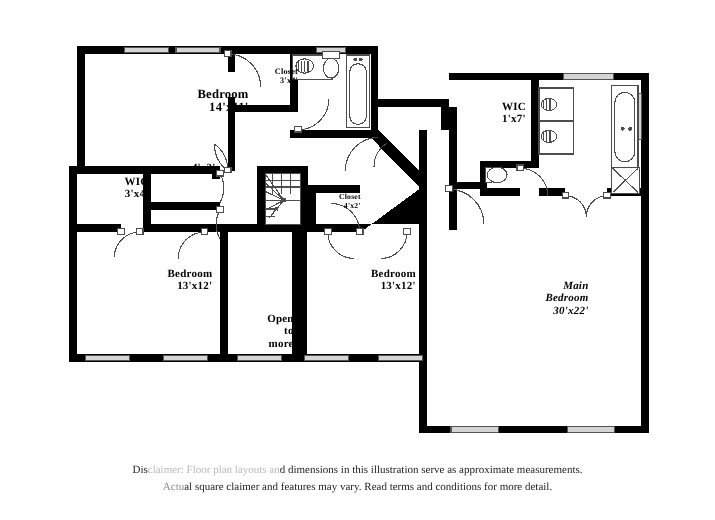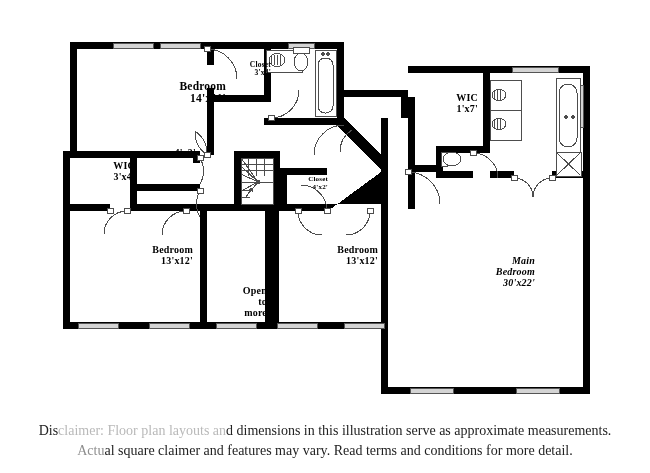--- a/index.html
+++ b/index.html
@@ -8,21 +8,21 @@
   #plan-root{position:relative;width:650px;height:473px;background:#fff;}
   #floorplan-svg{position:absolute;left:0;top:0;}
   .room-label{position:absolute;text-align:right;font-family:"Liberation Serif", serif;
               font-weight:bold;line-height:1.08;color:#000;white-space:nowrap;
               letter-spacing:.2px;}
   .rl-lg{font-size:11.5px;}
   .rl-md{font-size:10px;}
   .rl-sm{font-size:7.5px;}
   .rl-xs{font-size:7px;}
   .disclaimer{position:absolute;left:0;top:421px;width:650px;text-align:center;
-              font-family:"Liberation Serif", serif;font-size:14px;line-height:1.45;
+              font-family:"Liberation Serif", serif;font-size:10px;line-height:1.45;
               color:#222;}
   .disclaimer .d-line{display:block;}
   .disclaimer .faded{color:#b9b9b9;}
   .disclaimer .semi{color:#8e8e8e;margin-top:35px;}
 </style>
 </head>
 <body>
 
 <div id="plan-root">
 

